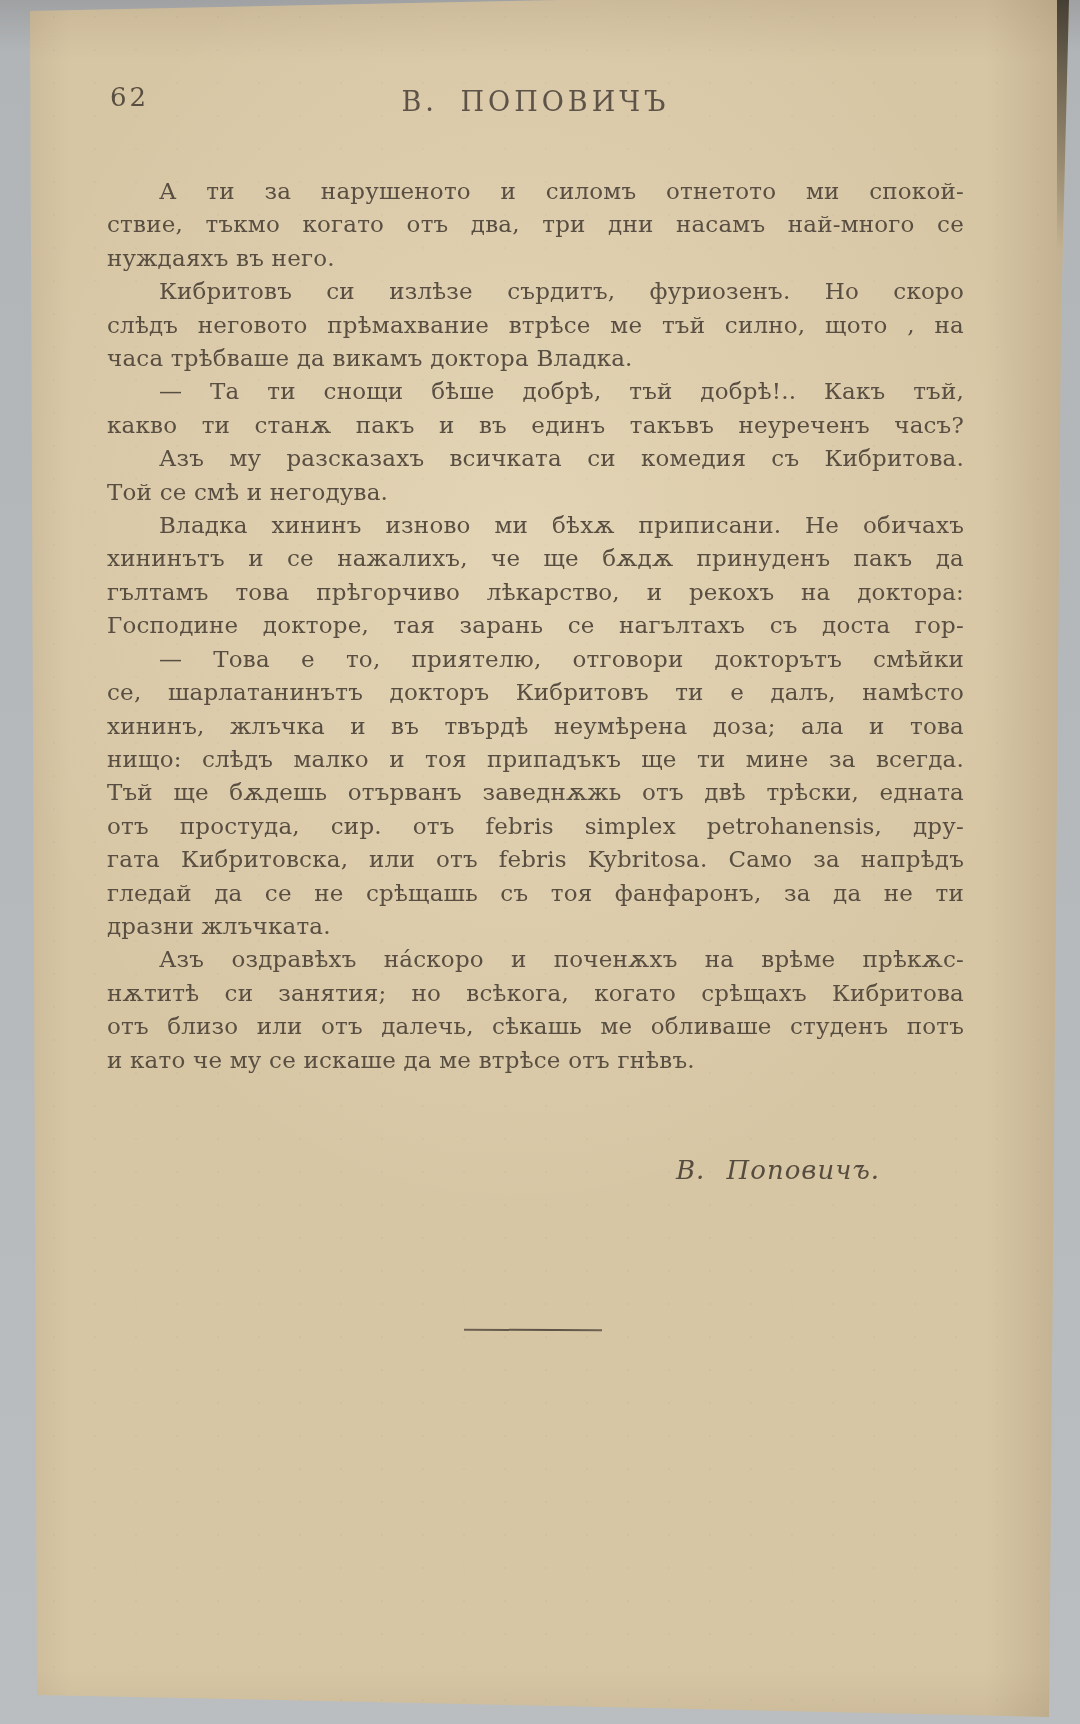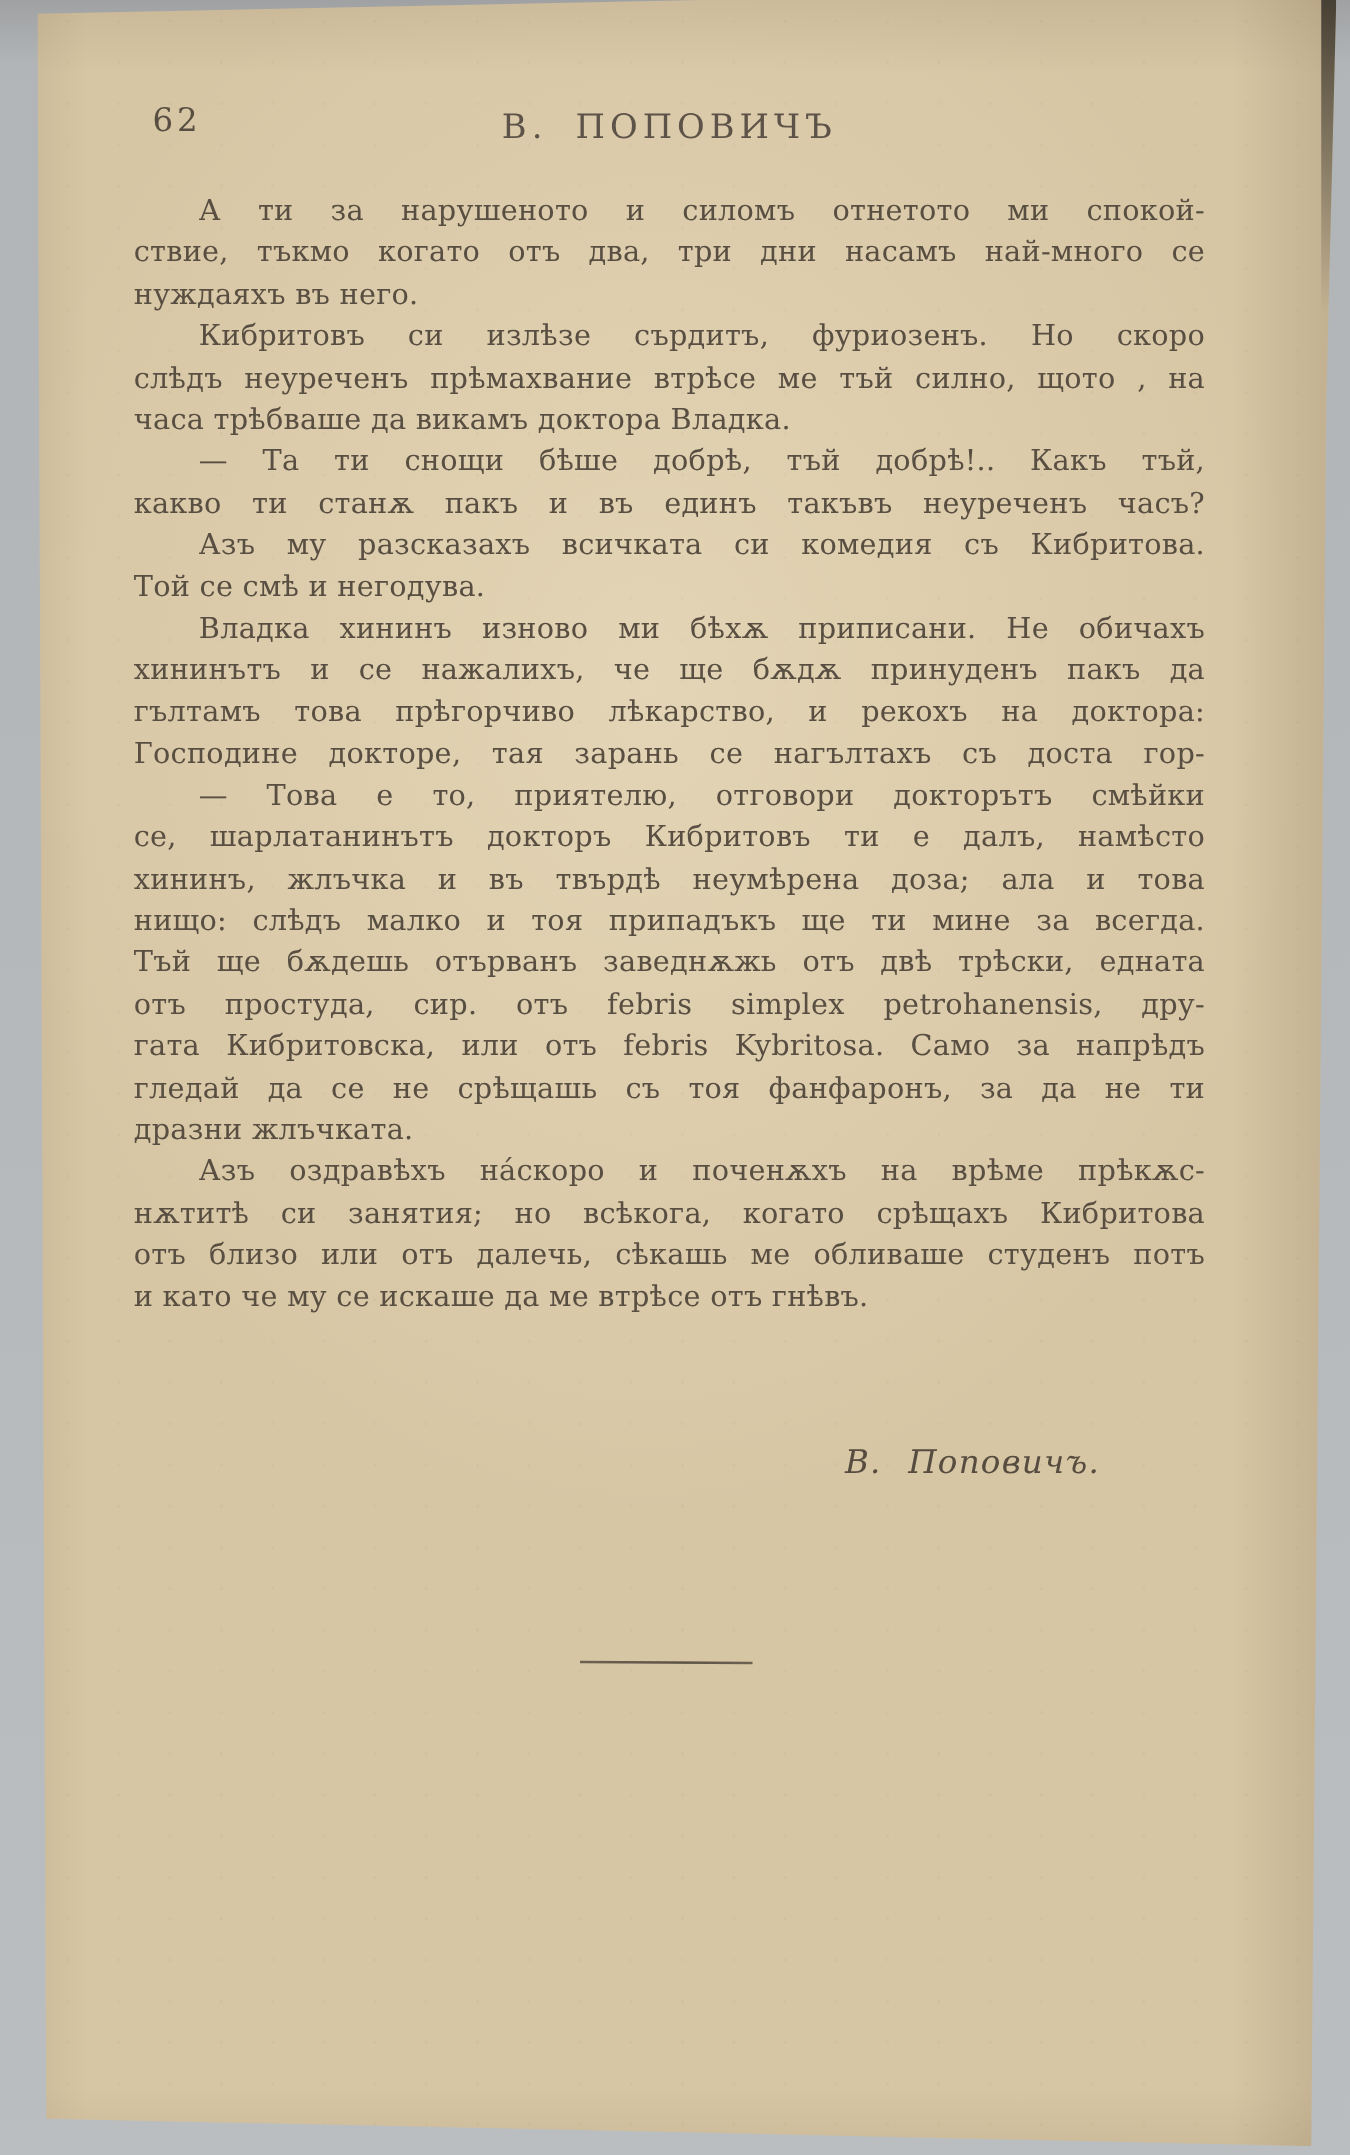--- a/index.html
+++ b/index.html
@@ -29,30 +29,30 @@
   }
   .edge-shadow-tr {
     position: absolute; right: 8px; top: 0; width: 15px; height: 250px;
     background: linear-gradient(180deg, rgba(42,38,31,0.8), rgba(42,38,31,0));
   }
   .page-header {
     position: absolute; left: 106px; right: 115px; top: 82px; height: 34px;
     color: var(--ink, #584e41);
   }
   .page-number {
-    position: absolute; left: 16px; top: 0;
+    position: absolute; left: 4px; top: 0;
     font-size: 26px; letter-spacing: 3px;
   }
   .running-title {
     position: absolute; left: 50%; top: 4px; transform: translateX(-50%);
     font-size: 27px; letter-spacing: 4px; word-spacing: 10px;
     white-space: nowrap; color: #5d5348;
   }
   .body-text {
-    position: absolute; left: 107px; right: 116px; top: 153px;
+    position: absolute; left: 107px; right: 116px; top: 175px;
     font-size: 23px; line-height: 33.4px;
     letter-spacing: 0.2px;
     color: var(--ink, #584e41);
   }
   .line { text-align: justify; text-align-last: justify; }
   .line.last { text-align-last: left; }
   .line.last.stretch { text-align-last: justify; }
   .line.first { text-indent: 52px; }
   .signature {
     position: absolute; top: 1155px; right: 200px;
@@ -77,21 +77,21 @@
     <div class="page-header">
       <span class="page-number">62</span>
       <span class="running-title">В. ПОПОВИЧЪ</span>
     </div>
 
     <div class="body-text" id="body-text">
         <div class="line first">А ти за нарушеното и силомъ отнетото ми спокой-</div>
         <div class="line">ствие, тъкмо когато отъ два, три дни насамъ най-много се</div>
         <div class="line last">нуждаяхъ въ него.</div>
         <div class="line first">Кибритовъ си излѣзе сърдитъ, фуриозенъ. Но скоро</div>
-        <div class="line">слѣдъ неуреченъ прѣмахвание втрѣсе ме тъй силно, щото , на</div>
+        <div class="line">слѣдъ неговото прѣмахвание втрѣсе ме тъй силно, щото , на</div>
         <div class="line last">часа трѣбваше да викамъ доктора Владка.</div>
         <div class="line first">— Та ти снощи бѣше добрѣ, тъй добрѣ!.. Какъ тъй,</div>
         <div class="line last stretch">какво ти станѫ пакъ и въ единъ такъвъ неуреченъ часъ?</div>
         <div class="line first">Азъ му разсказахъ всичката си комедия съ Кибритова.</div>
         <div class="line last">Той се смѣ и негодува.</div>
         <div class="line first">Владка хининъ изново ми бѣхѫ приписани. Не обичахъ</div>
         <div class="line">хининътъ и се нажалихъ, че ще бѫдѫ принуденъ пакъ да</div>
         <div class="line">гълтамъ това прѣгорчиво лѣкарство, и рекохъ на доктора:</div>
         <div class="line">Господине докторе, тая зарань се нагълтахъ съ доста гор-</div>
         <div class="line first">— Това е то, приятелю, отговори докторътъ смѣйки</div>

